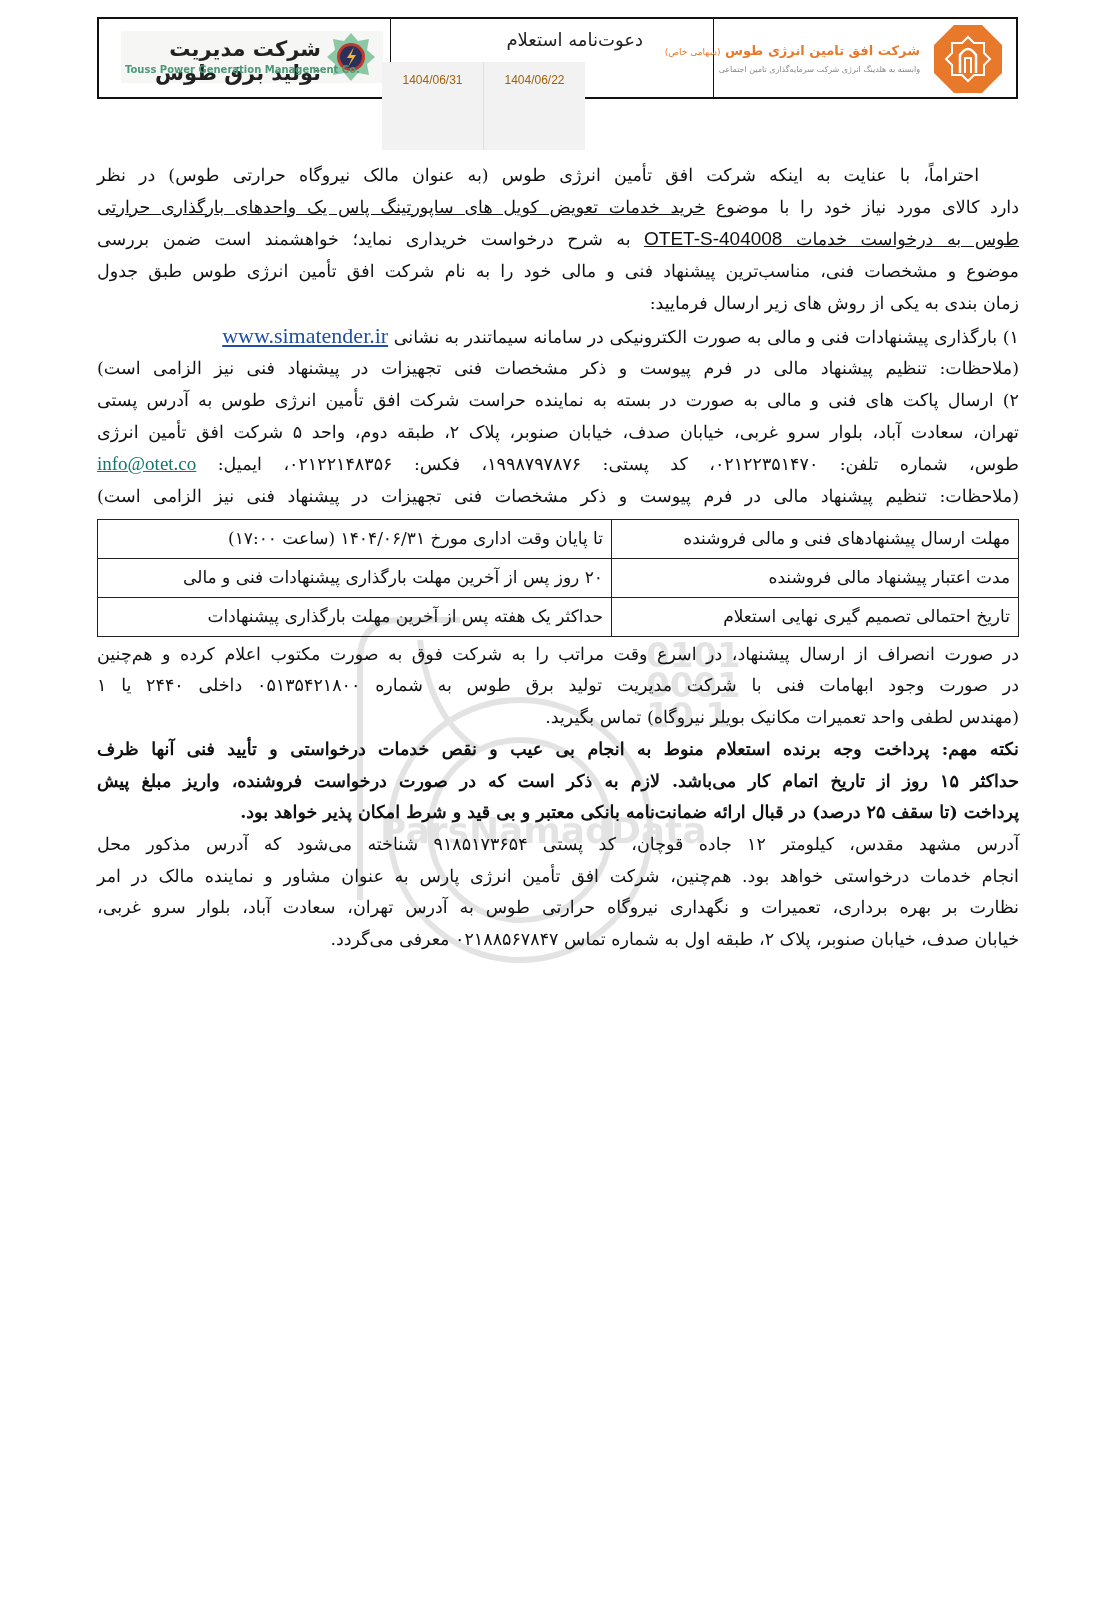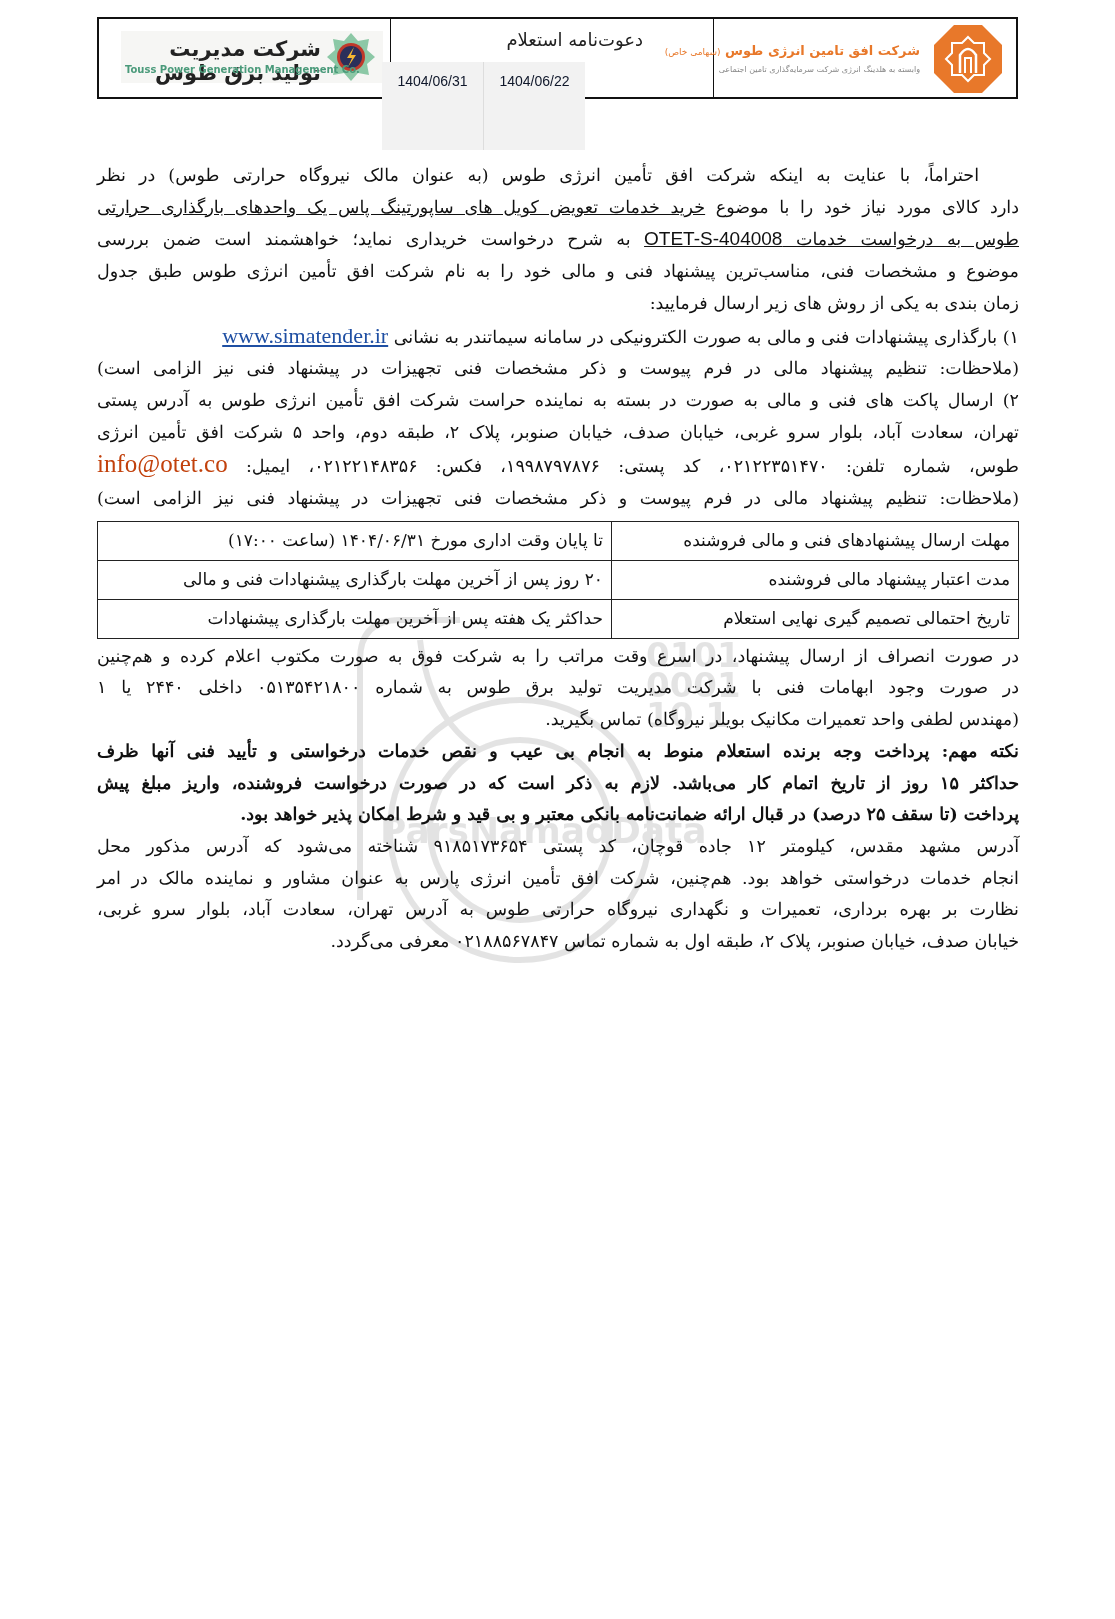--- a/index.html
+++ b/index.html
@@ -13,39 +13,39 @@
   .hright { flex: 1; }
   .logo-left { position: absolute; left: 22px; top: 12px; width: 262px; height: 52px; background: #f6f6f4; }
   .logo-left .fa { position: absolute; right: 62px; top: 6px; font-family: "DejaVu Sans", sans-serif;
                    font-weight: bold; font-size: 21px; direction: rtl; color: #222; }
   .logo-left .en { position: absolute; left: 4px; top: 33px; font-family: "DejaVu Sans", sans-serif;
                    font-weight: bold; font-size: 10px; color: #4a9a7a; white-space: nowrap; }
   .logo-left .mark { position: absolute; right: 8px; top: 2px; width: 48px; height: 48px; }
   .doc-title { position: absolute; right: 70px; top: 10px; font-family: "DejaVu Sans", sans-serif;
                font-size: 18px; direction: rtl; color: #222; }
   .dates { position: absolute; left: 382px; top: 62px; width: 203px; height: 88px; background: #f2f2f2;
-           display: flex; font-family: "Liberation Sans", sans-serif; font-size: 14px; color: #0f172a; }
+           display: flex; font-family: "Liberation Sans", sans-serif; font-size: 12px; color: #a16207; }
   .dates div { flex: 1; padding-top: 11px; text-align: center; }
   .dates div + div { border-left: 1px solid #ddd; }
   .logo-right { position: absolute; right: 0; top: 0; height: 100%; width: 305px; }
   .logo-right .oct { position: absolute; right: 12px; top: 4px; width: 72px; height: 72px; }
   .logo-right .fa1 { position: absolute; right: 96px; top: 24px; font-family: "DejaVu Sans", sans-serif;
                      font-weight: bold; font-size: 13px; color: #e8782a; direction: rtl; white-space: nowrap; }
   .logo-right .fa1 small { font-weight: normal; font-size: 9px; }
   .logo-right .fa2 { position: absolute; right: 96px; top: 46px; font-family: "DejaVu Sans", sans-serif;
                      font-size: 8px; color: #888; direction: rtl; white-space: nowrap; }
   .body-text { position: absolute; left: 97px; top: 160px; width: 922px; direction: rtl; text-align: justify;
                font-size: 17.5px; line-height: 31.7px; }
   .body-text p { margin: 0; text-align-last: justify; }
   .body-text p.last { text-align-last: right; }
   .ind { text-indent: 40px; }
   .u { text-decoration: underline; }
   .link { color: #1f4fa3; text-decoration: underline; }
   .link.big { font-weight: normal; font-size: 22px; font-family: "Liberation Serif", serif; }
-  .mail { color: #c2410c; font-family: "Liberation Serif", serif; font-size: 25px; }
+  .mail { color: #0f766e; text-decoration: underline; font-family: "Liberation Serif", serif; font-size: 19px; }
   .ltr { direction: ltr; unicode-bidi: embed; font-family: Liberation Sans, sans-serif; font-size: 19px; }
   table.sched { border-collapse: collapse; width: 922px; margin: 6px 0 2px 0; direction: rtl; }
   table.sched td { border: 1.5px solid #222; height: 38px; padding: 0 8px; font-size: 17px; white-space: nowrap; }
   table.sched td.k { width: 390px; }
   .bold { font-weight: bold; }
   .wm { position: absolute; left: 340px; top: 600px; width: 360px; height: 380px; opacity: 0.13; pointer-events: none; }
   .wm .t1 { position: absolute; left: 40px; top: 210px; font-family: "DejaVu Sans", sans-serif; font-weight: bold;
             font-size: 36px; color: #333; }
   .wm .t2 { position: absolute; left: 270px; top: 40px; font-family: "DejaVu Sans", sans-serif; font-weight: bold;
             font-size: 34px; color: #333; line-height: 30px; margin-left: 36px; }

